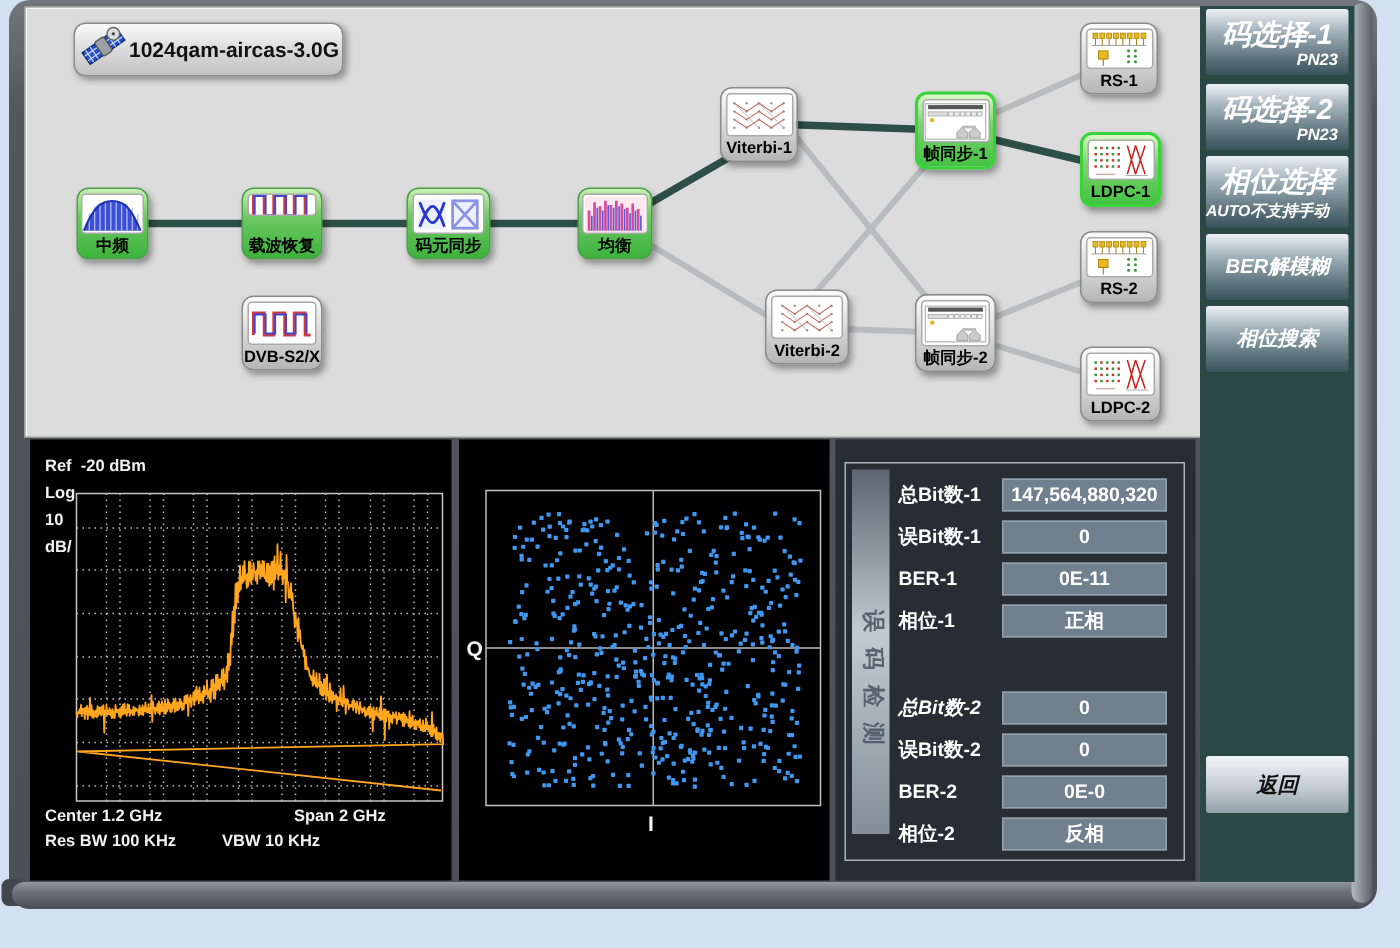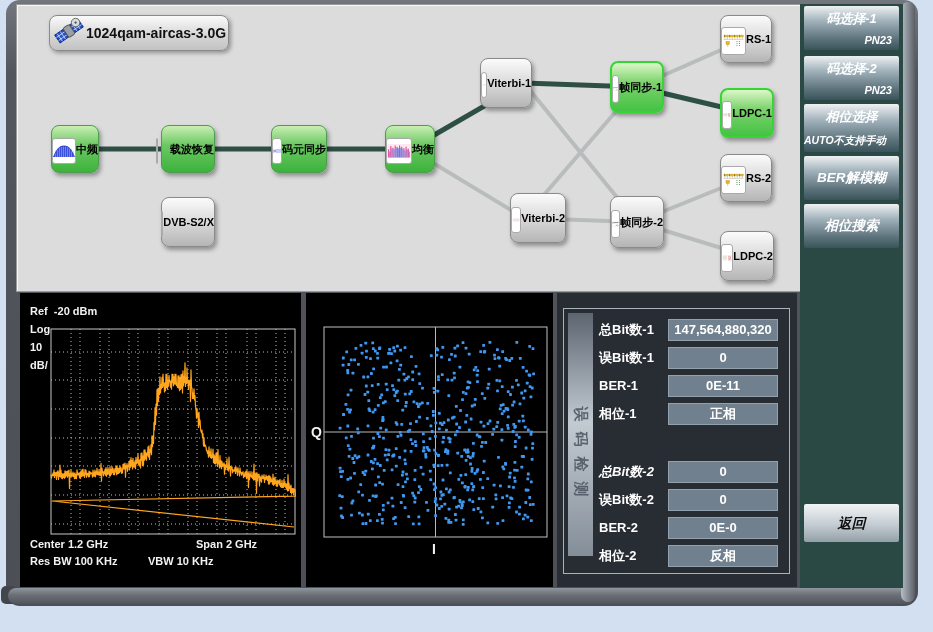--- a/index.html
+++ b/index.html
@@ -10,39 +10,39 @@
   #bottom-pipe{left:8px;top:588px;width:906px;height:16px;border-radius:8px;background:linear-gradient(180deg,#90969d,#6a6f76 45%,#51555b);}
   #left-nub{left:1px;top:586px;width:16px;height:18px;border-radius:5px;background:#43464b;}
   #right-pipe{left:901px;top:2px;width:14px;height:600px;border-radius:7px;background:linear-gradient(90deg,#b6bcc3,#888e95 50%,#5a5e64);}
   
   #diagram{left:16px;top:4px;width:784px;height:286px;background:#dcdcdc;border:1px solid #9a9a9a;box-shadow:inset 1px 1px 0 #f7f7f7;}
   #edges{left:0;top:0;width:784px;height:286px;}
   .edge-active{stroke:#2e4f45;stroke-width:5;}
   .edge-idle{stroke:#b9bcbc;stroke-width:4;}
   #title-btn{left:32px;top:10px;width:180px;height:36px;border:1px solid #8a8a8a;border-radius:8px;background:linear-gradient(180deg,#fafafa,#d8d8d8 55%,#c2c2c2);box-shadow:2px 2px 4px rgba(0,0,0,.35);display:flex;align-items:center;gap:2px;padding-left:4px;box-sizing:border-box;}
   #title-btn .lbl{font-weight:bold;font-size:14px;color:#111;}
-  .node{position:absolute;border-radius:8px;box-shadow:2px 3px 4px rgba(0,0,0,.35);display:flex;flex-direction:row;align-items:center;box-sizing:border-box;justify-content:flex-end;}
+  .node{position:absolute;border-radius:8px;box-shadow:2px 3px 4px rgba(0,0,0,.35);display:flex;flex-direction:column;align-items:center;box-sizing:border-box;}
   .node.active{background:linear-gradient(180deg,#c9efb4,#6ec964 40%,#3cb23c);border:1px solid #4f9b4f;}
   .node.selected{background:linear-gradient(180deg,#dcf8c8,#7ed36e 40%,#44c244);border:2px solid #37d437;}
   .node.idle{background:linear-gradient(180deg,#fbfbfb,#dadada 50%,#b5b5b5);border:1px solid #8a8a8a;}
   .node .iconbox{margin-top:3px;background:#fff;border:1px solid #aaa;border-radius:3px;width:86%;flex:1;display:flex;align-items:center;justify-content:center;overflow:hidden;}
   .node .nlabel{font-size:11px;font-weight:bold;color:#000;line-height:16px;white-space:nowrap;}
   #spectrum{left:20px;top:293px;width:281px;height:294px;background:#000;}
   #constellation{left:306px;top:293px;width:247px;height:294px;background:#000;}
   #ber-panel{left:557px;top:293px;width:240px;height:294px;background:#282c33;}
   .sp-text{position:absolute;color:#f2f2f2;font-weight:bold;font-size:11px;white-space:nowrap;}
   #ber-border{left:6px;top:15px;width:225px;height:264px;border:1px solid #aab3bc;}
   #ber-sidebar{left:11px;top:20px;width:25px;height:243px;background:linear-gradient(180deg,#5c6570,#c2cad2 45%,#848e98);}
   #ber-sidelabel{left:-99px;top:131px;width:225px;height:25px;transform:rotate(90deg);color:rgba(72,82,94,.85);font-weight:bold;font-size:15px;letter-spacing:10px;text-align:center;line-height:25px;}
   .ber-label{position:absolute;left:42px;color:#fff;font-weight:bold;font-size:13px;line-height:22px;white-space:nowrap;}
   .ber-value{position:absolute;left:111px;width:110px;height:22px;background:#70808e;border:1px solid #93a1ad;box-sizing:border-box;color:#fff;font-weight:bold;font-size:13px;text-align:center;line-height:20px;}
   
   #sidebar{left:800px;top:4px;width:103px;height:584px;background:#2b4944;}
   .sbtn{position:absolute;left:4px;width:95px;background:linear-gradient(180deg,#eef1f3,#9fb0b9 35%,#5d737c 75%,#3a535b);border-radius:2px;color:#fff;font-weight:bold;font-style:italic;box-sizing:border-box;}
-  .sbtn .main{font-size:13px;text-align:center;margin-top:4px;}
+  .sbtn .main{font-size:19px;text-align:center;margin-top:4px;}
   .sbtn .center{position:absolute;left:0;right:0;top:50%;transform:translateY(-50%);font-size:13.5px;text-align:center;}
   .sbtn .sub-right{position:absolute;right:7px;bottom:4px;font-size:11px;}
   .sbtn .sub-center{position:absolute;left:0;right:0;bottom:4px;font-size:10.5px;text-align:left;}
   #back-btn{position:absolute;left:4px;top:500px;width:95px;height:38px;background:linear-gradient(180deg,#f2f4f6,#c3ccd2 55%,#93a0a8);border-radius:2px;color:#101010;font-weight:bold;font-style:italic;font-size:14px;text-align:center;line-height:38px;}
 </style>
 </head>
 <body>
 
 <div class="abs" id="window"></div>
 <div class="abs" id="left-nub"></div>

